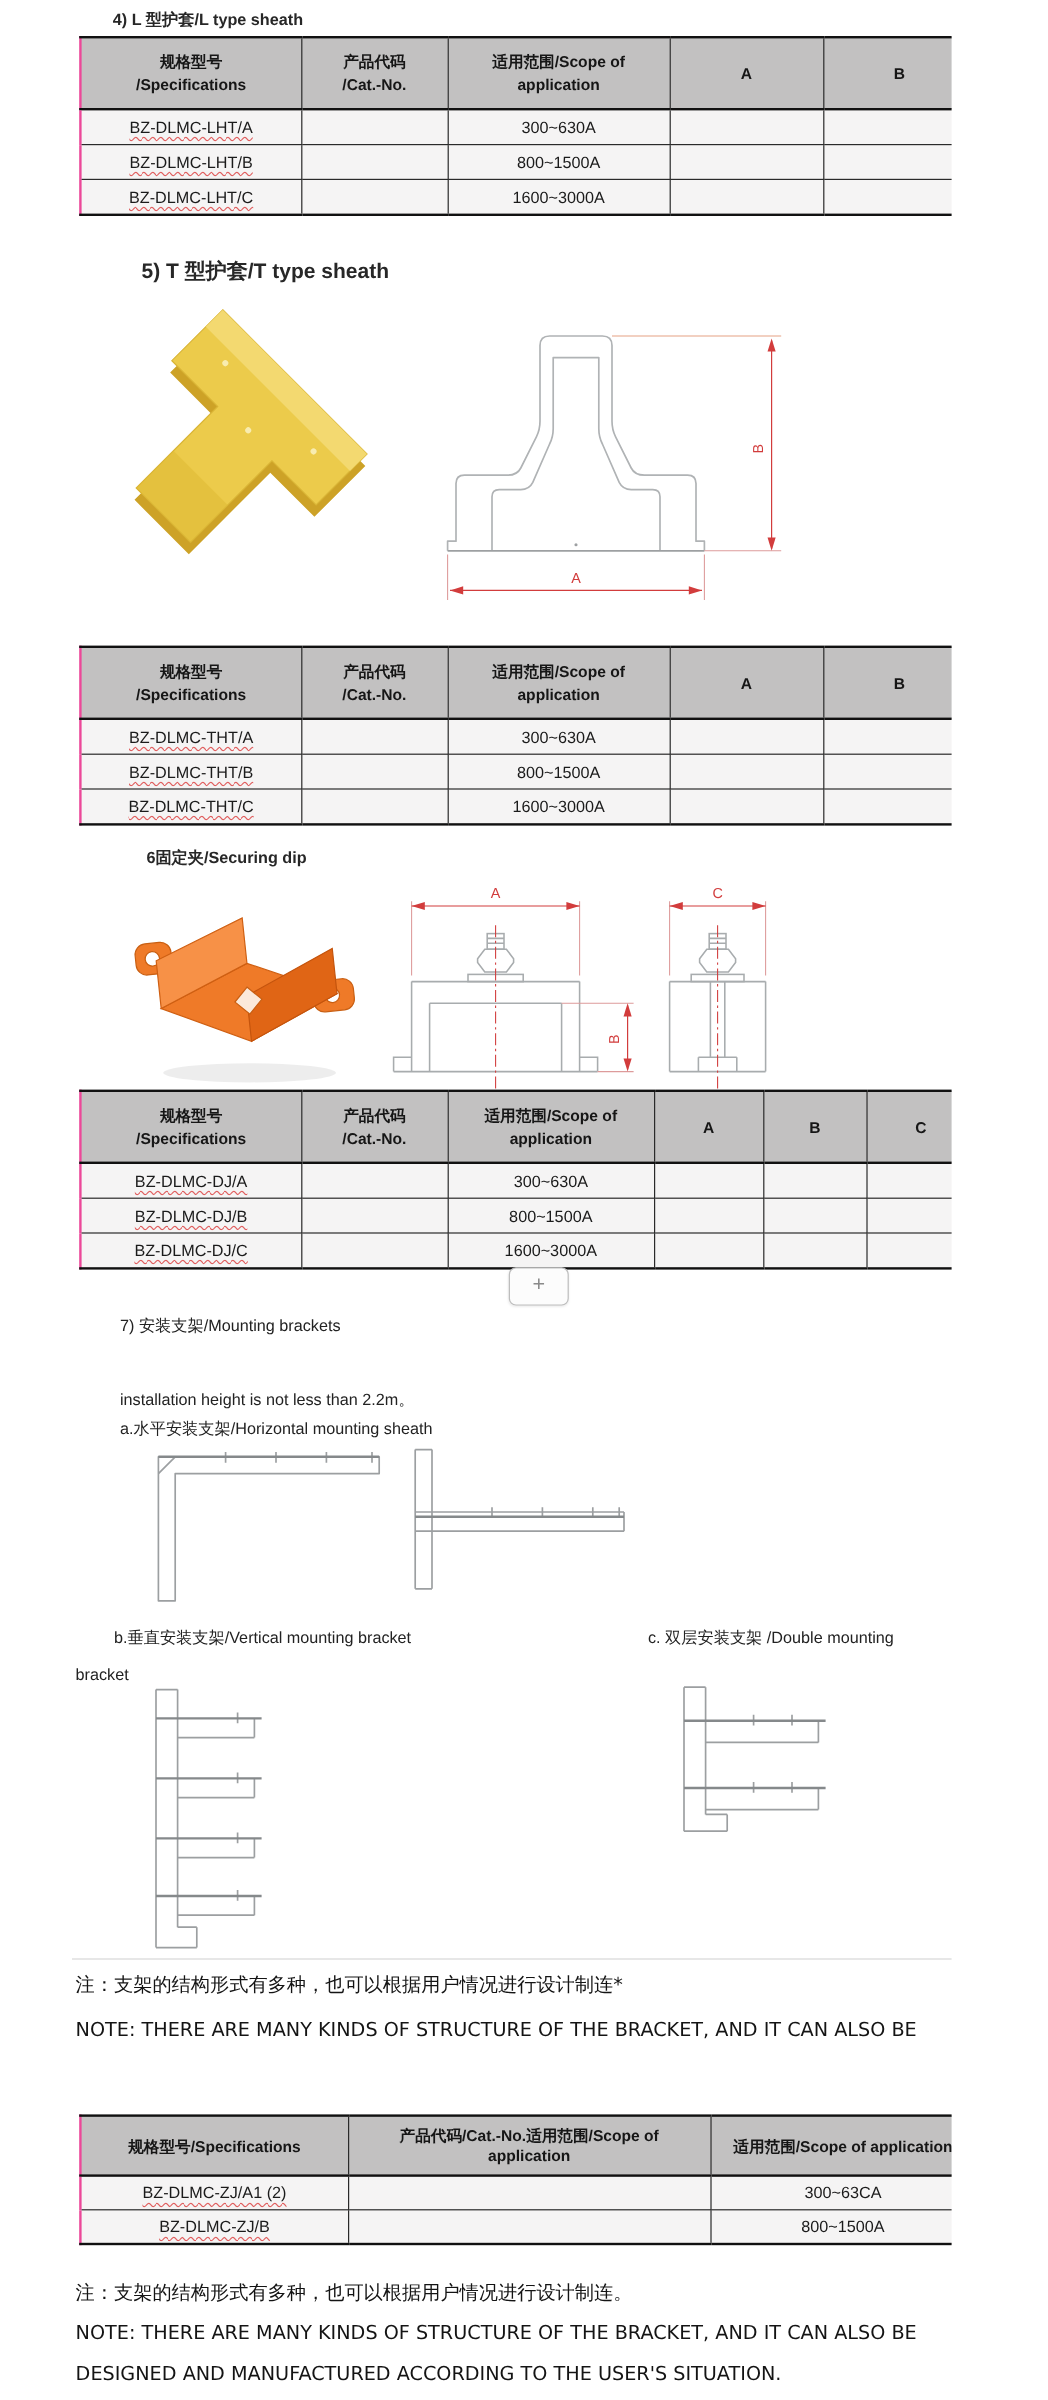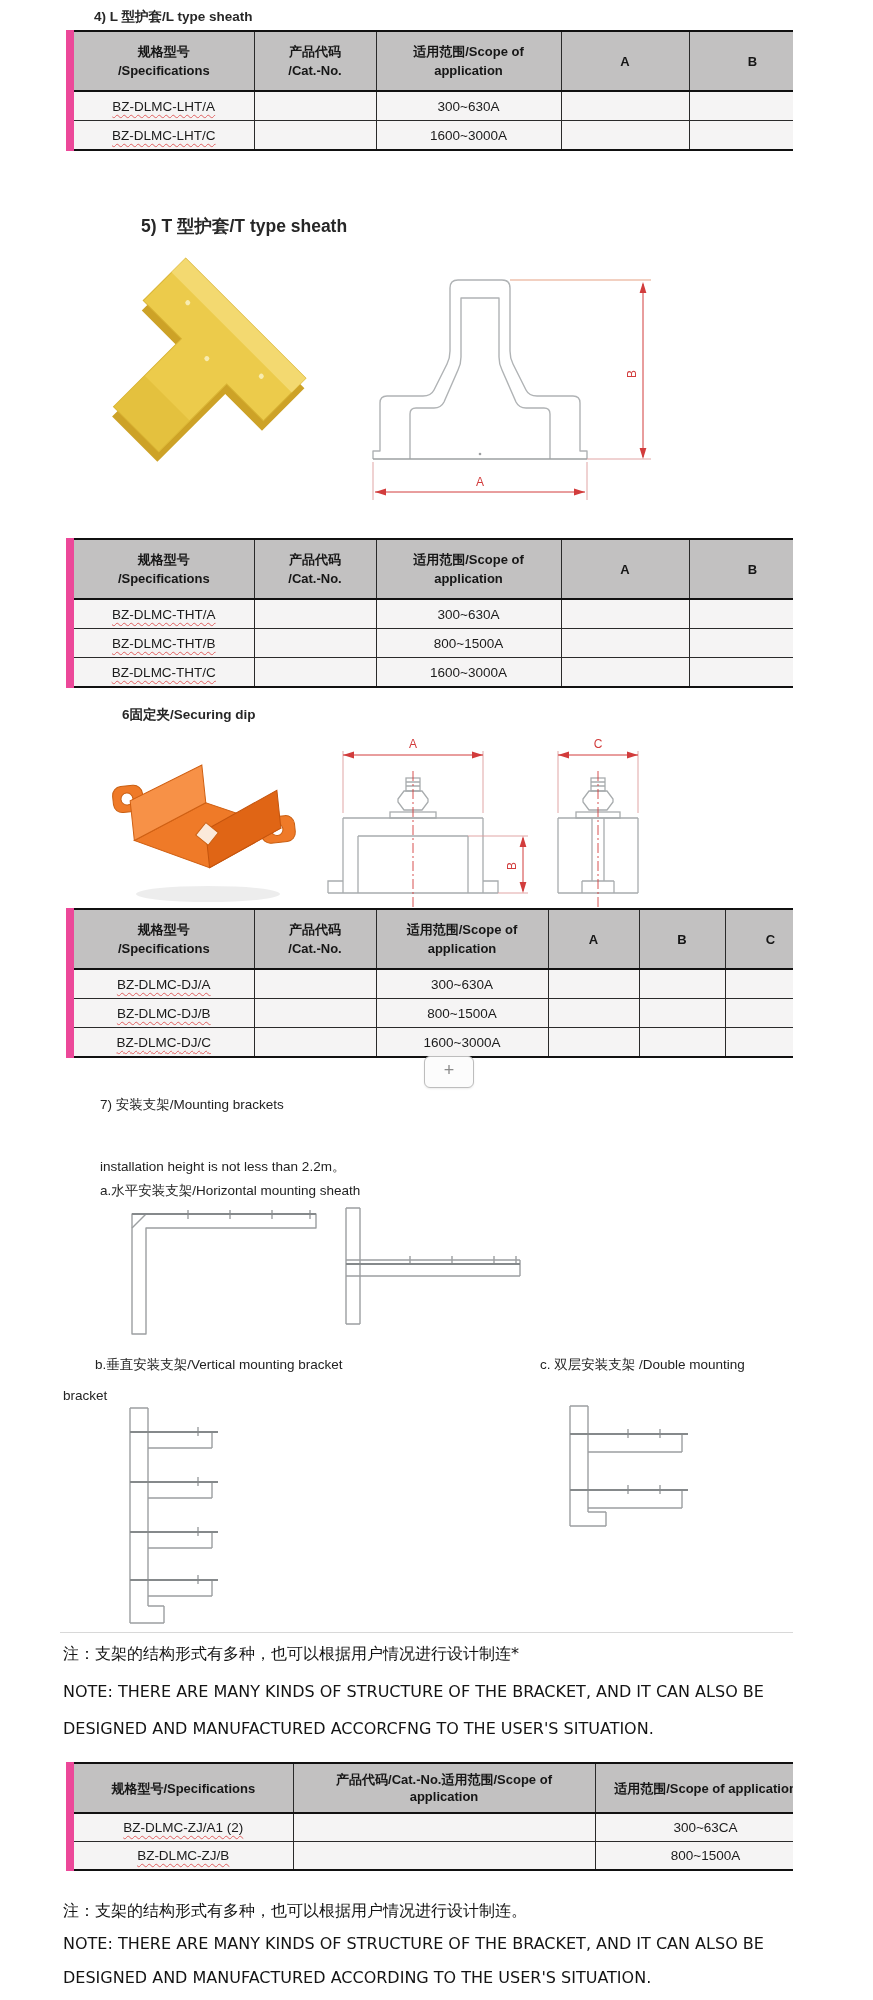--- a/index.html
+++ b/index.html
@@ -1,29 +1,29 @@
 <!DOCTYPE html>
 <html><head>
 <meta charset="utf-8">
 <style>
   html,body{margin:0;padding:0;background:#ffffff;}
   .page{position:relative;width:793px;height:2000px;background:#fff;overflow:hidden;
         font-family:"Liberation Sans","DejaVu Sans",sans-serif;color:#1b1b1b;}
   .abs{position:absolute;}
   .sec-heading{font-size:13.5px;font-weight:700;color:#272727;white-space:nowrap;}
-  .sec-heading.big{font-size:17.5px;margin-left:23px;}
+  .sec-heading.big{font-size:17.5px;}
   .body-text{font-size:13.5px;color:#222;white-space:nowrap;}
   table.spec{border-collapse:collapse;table-layout:fixed;}
   .spec th{background:#c2c1c1;font-weight:600;font-size:13px;line-height:19px;padding:10px 2px;
            color:#161616;text-align:center;}
   .spec td{background:#f5f4f4;font-size:13.5px;text-align:center;height:28px;padding:0 16px;color:#1b1b1b;}
   .spec th,.spec td{border:1.5px solid #2a2a2a;}
   .spec thead th{border-top:2.5px solid #111;border-bottom:2.5px solid #111;}
   .spec tbody tr:last-child td{border-bottom:2.2px solid #111;}
-  .spec th:first-child,.spec td:first-child{border-left:8px solid #ec4899;}
+  .spec th:first-child,.spec td:first-child{border-left:2px solid #ec4899;}
   .spec th:last-child,.spec td:last-child{border-right:1.5px dashed #b0b0b0;}
   .spec4 td{height:27px;}
   .spec4 th{padding:7px 2px;line-height:17px;}
   .wavy{text-decoration-line:underline;text-decoration-style:wavy;
         text-decoration-color:#e06060;text-decoration-thickness:1.2px;text-underline-offset:3px;}
   .note{font-family:"DejaVu Sans","Liberation Sans",sans-serif;font-size:16px;color:#141414;white-space:nowrap;text-align:center;}
   .plus-btn{position:absolute;width:48px;height:30px;border:1px solid #bdbdbd;border-radius:6px;
             background:#fcfcfc;color:#8a8a8a;font-size:18px;line-height:27px;text-align:center;
             box-shadow:0 1px 2px rgba(0,0,0,.08);cursor:pointer;}
   .divider{position:absolute;border-top:1px solid #d8d8d8;height:0;}
@@ -65,20 +65,27 @@
     </thead>
     <tbody>
       <tr>
         <td><span class="wavy">BZ-DLMC-LHT/A</span></td>
         <td></td>
         <td>300~630A</td>
         <td></td>
         <td></td>
       </tr>
       <tr>
+        <td><span class="wavy">BZ-DLMC-LHT/B</span></td>
+        <td></td>
+        <td>800~1500A</td>
+        <td></td>
+        <td></td>
+      </tr>
+      <tr>
         <td><span class="wavy">BZ-DLMC-LHT/C</span></td>
         <td></td>
         <td>1600~3000A</td>
         <td></td>
         <td></td>
       </tr>
     </tbody>
   </table>
 
   <div class="abs sec-heading big" style="left:118px;top:214px">5) T 型护套/T type sheath</div>
@@ -336,21 +343,20 @@
     <g stroke="#85898b" stroke-width="2" fill="none">
       <path d="M22,30 H140"></path>
         <path d="M22,86 H140"></path>
     </g>
   </svg>
 
   <div class="divider" style="left:60px;top:1632px;width:753px"></div>
 
   <div class="abs note" style="left:63px;top:1644px">注：支架的结构形式有多种，也可以根据用户情况进行设计制连*</div>
   <div class="abs note" style="left:63px;top:1682px">NOTE: THERE ARE MANY KINDS OF STRUCTURE OF THE BRACKET, AND IT CAN ALSO BE</div>
-  <div class="abs note" style="left:63px;top:1719px">DESIGNED AND MANUFACTURED ACCORCFNG TO THE USER'S SITUATION.</div>
 
   <table class="spec spec4 abs" style="left:66px;top:1762px;width:746px">
     <colgroup>
         <col style="width:223px">
         <col style="width:302px">
         <col style="width:221px">
       </colgroup>
     <thead>
       <tr>
         <th>规格型号/Specifications</th>

